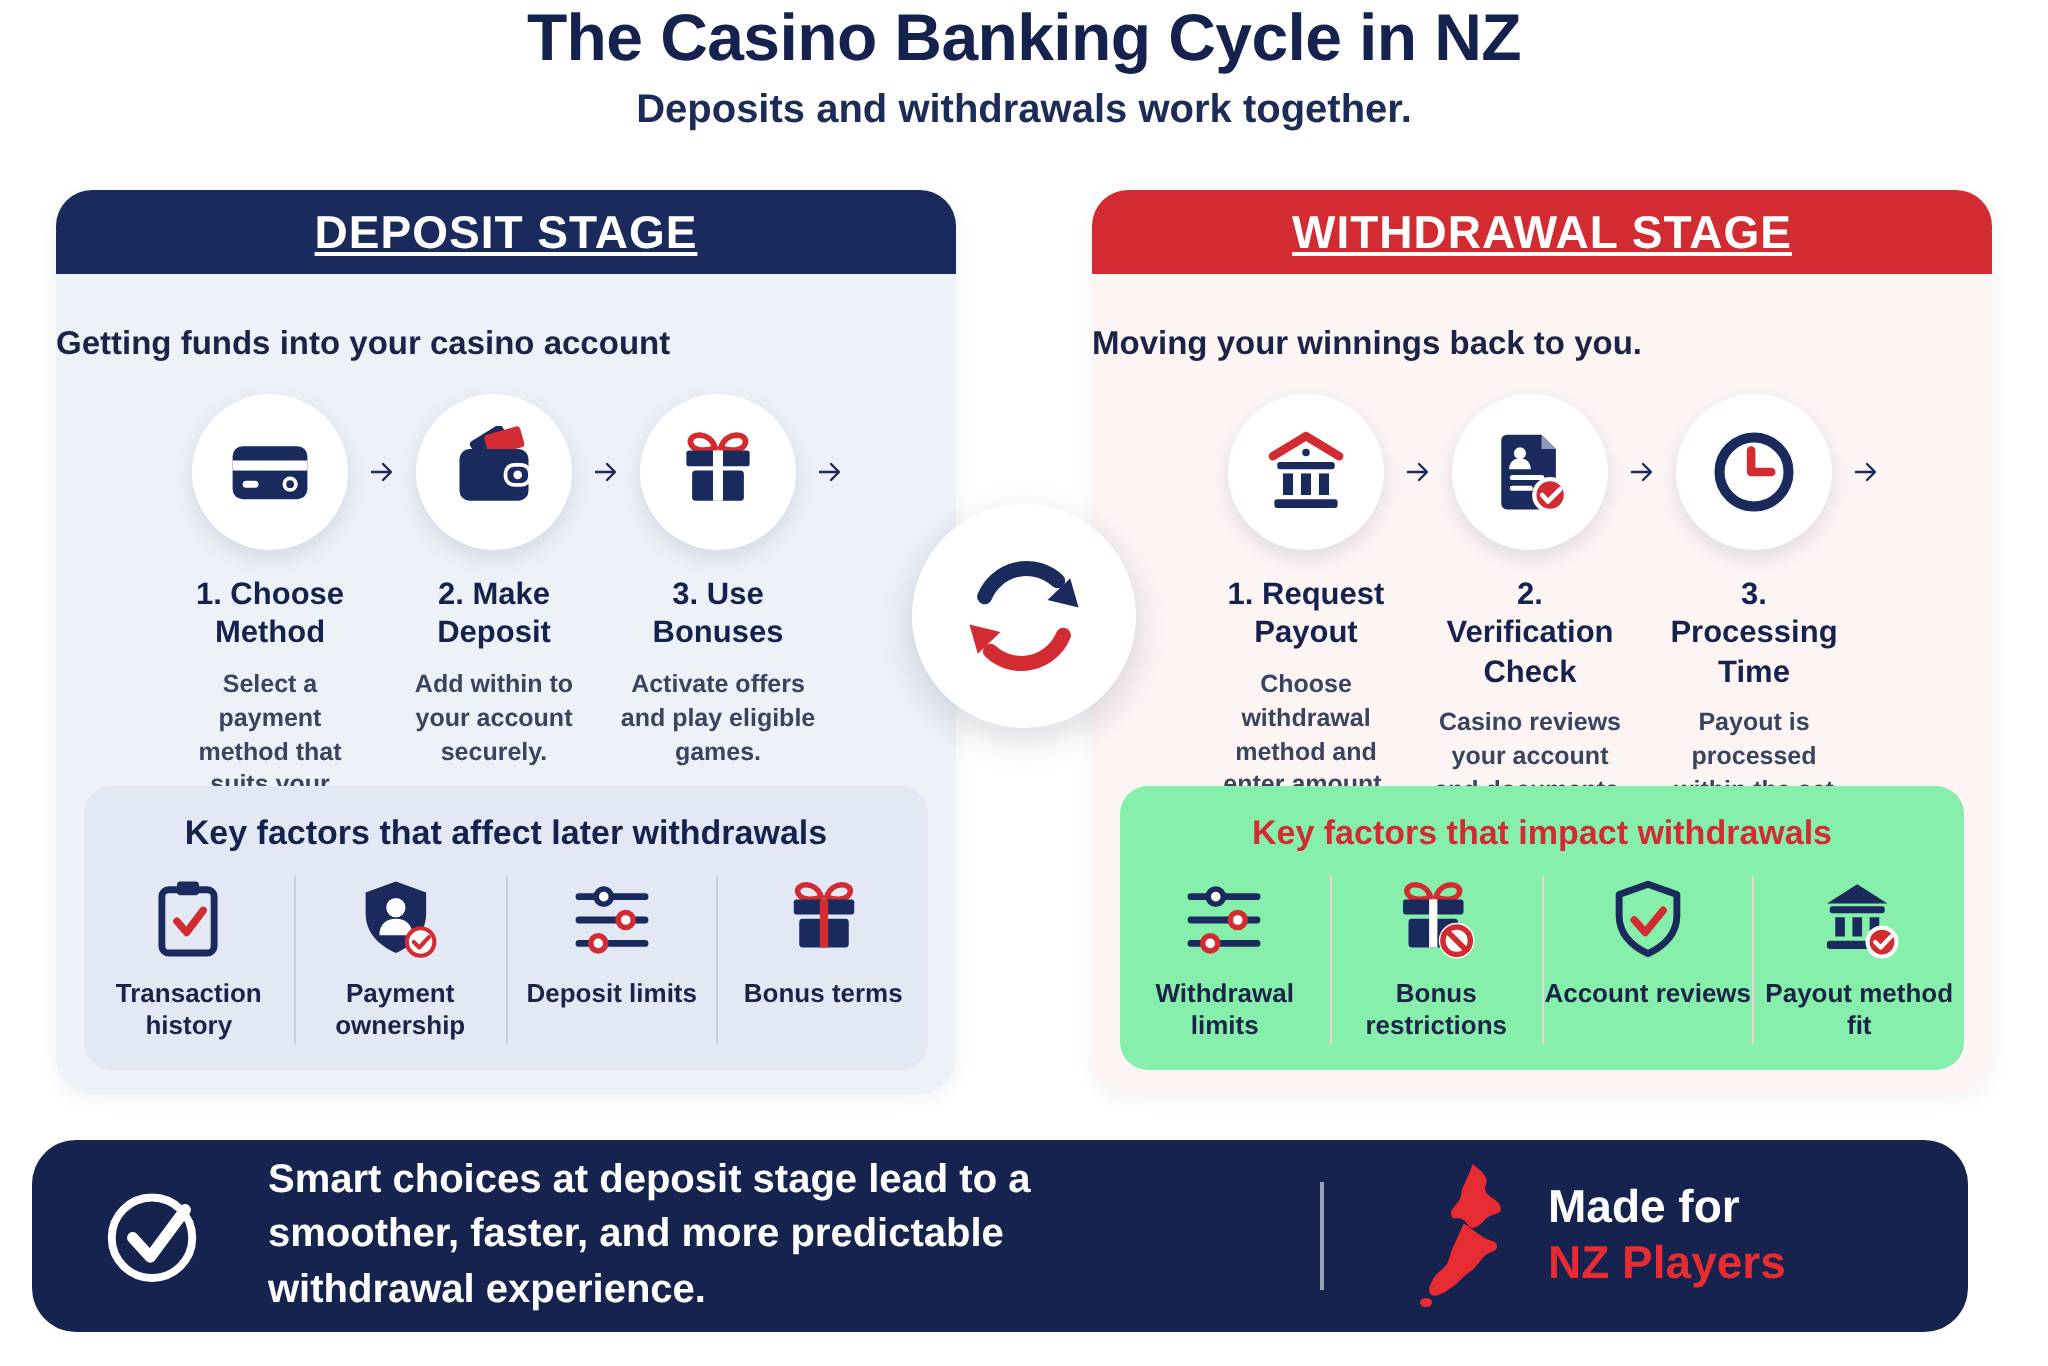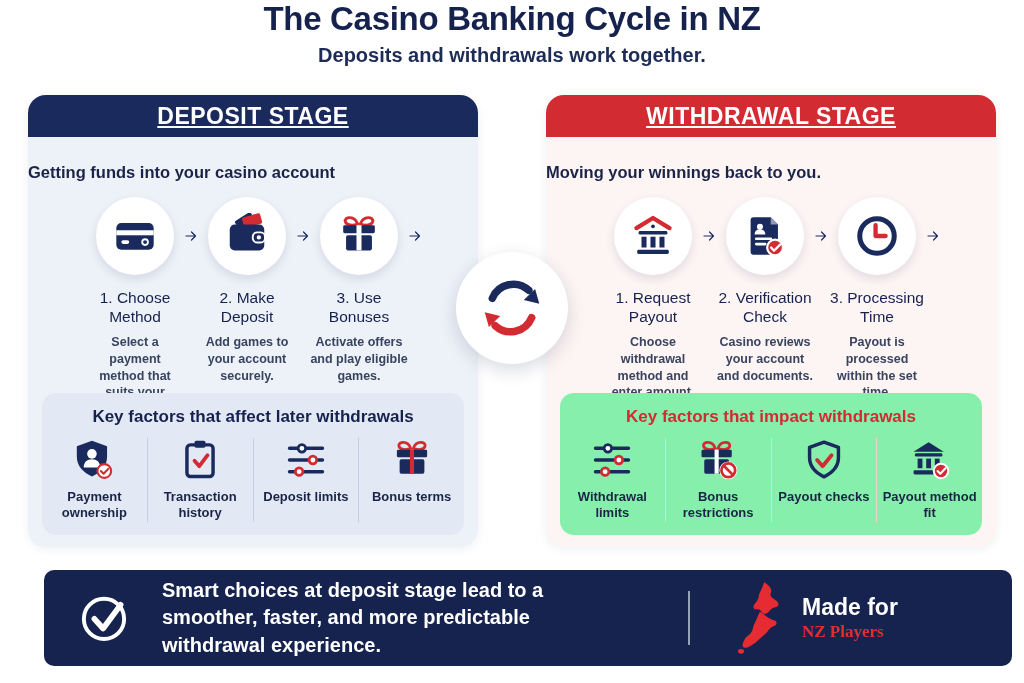--- a/index.html
+++ b/index.html
@@ -31,21 +31,21 @@
   .panel-tagline { text-align:left; margin-top:26px; font-size:16.5px; font-weight:bold; color:#1b2447; }
 
   .steps-row { display:flex; justify-content:center; margin-top:15px; padding:0 5px; }
   .step { width:100px; display:flex; flex-direction:column; align-items:center; text-align:center; }
   .step-circle {
     width:78px; height:78px; border-radius:50%; background:#ffffff;
     box-shadow:0 4px 10px rgba(30,40,90,0.12);
     display:flex; align-items:center; justify-content:center;
   }
   .step-arrow { width:12px; height:78px; display:flex; align-items:center; justify-content:center; }
-  .step-title { margin-top:13px; font-size:15.5px; font-weight:normal; color:#16224e; line-height:1.25; }
+  .step-title { margin-top:13px; font-size:15.5px; font-weight:bold; color:#16224e; line-height:1.25; }
   .step-desc { margin-top:7px; font-size:12.5px; font-weight:bold; color:#39445f; line-height:1.35; padding:0 1px; }
 
   .factors-box {
     position:absolute; left:14px; right:14px; bottom:12px; height:142px;
     border-radius:14px;
   }
   .panel-deposit .factors-box { background:#e2e9f5; }
   .panel-withdrawal .factors-box { background:#86efac; }
   .factors-title { text-align:center; padding-top:14px; font-size:17px; font-weight:bold; }
   .panel-deposit .factors-title { color:#16224e; }
@@ -57,34 +57,34 @@
   .factor-label { margin-top:7px; font-size:13px; font-weight:bold; color:#1b2447; line-height:1.25; }
 
   .cycle-badge {
     position:absolute; left:456px; top:252px; width:112px; height:112px;
     background:#ffffff; border-radius:50%;
     box-shadow:0 6px 18px rgba(20,30,70,0.16);
     display:flex; align-items:center; justify-content:center; z-index:5;
   }
 
   .footer-bar {
-    position:absolute; left:44px; top:570px; width:968px; height:96px;
-    background:#16234e; border-radius:10px;
+    position:absolute; left:16px; top:570px; width:968px; height:96px;
+    background:#16234e; border-radius:22px;
     display:flex; align-items:center;
   }
   .footer-check { margin-left:32px; flex:none; }
   .footer-message {
     margin-left:30px; width:438px; color:#ffffff;
     font-size:20px; font-weight:bold; line-height:1.38;
   }
   .footer-divider { width:2px; height:54px; background:#97a1b8; margin-left:88px; flex:none; }
   .footer-map { margin-left:42px; flex:none; display:flex; align-items:center; }
   .footer-made { margin-left:16px; }
   .footer-made-line1 { color:#ffffff; font-size:23px; font-weight:bold; line-height:1.2; }
-  .footer-made-line2 { color:#e62b33; font-size:17px; font-weight:bold; line-height:1.2;font-family:Liberation Serif, serif; }
+  .footer-made-line2 { color:#e62b33; font-size:23px; font-weight:bold; line-height:1.2; }
 
   svg { display:block; }
 </style>
 </head>
 <body>
 
 <div class="page-header">
   <div class="page-title">The Casino Banking Cycle in NZ</div>
   <div class="page-subtitle">Deposits and withdrawals work together.</div>
 </div>
@@ -119,21 +119,21 @@
         <svg width="46" height="46" viewBox="0 0 64 64">
           <rect x="16" y="4" width="26" height="15" rx="2.5" fill="#1A2A5C" transform="rotate(-32 29 11)"></rect>
           <rect x="26" y="3" width="26" height="15" rx="2.5" fill="#D32B32" transform="rotate(-16 39 10)"></rect>
           <rect x="8" y="16" width="48" height="36" rx="7" fill="#1A2A5C"></rect>
           <rect x="40" y="27" width="17" height="14" rx="6" fill="#1A2A5C" stroke="#ffffff" stroke-width="2.6"></rect>
           <circle cx="48.5" cy="34" r="3" fill="#ffffff"></circle>
         </svg>
           </span>
       </div>
       <div class="step-title">2. Make Deposit</div>
-      <div class="step-desc">Add games to your account securely.</div>
+      <div class="step-desc">Add within to your account securely.</div>
     </div>
     <div class="step-arrow">
       <svg width="16" height="16" viewBox="0 0 24 24">
           <path d="M2 12 h18 M13 4 l8 8 -8 8" fill="none" stroke="#1A2A5C" stroke-width="2.4" stroke-linecap="round" stroke-linejoin="round"></path>
         </svg>
     </div>
     <div class="step">
       <div class="step-circle">
           <span>
         <svg width="46" height="46" viewBox="0 0 64 64">
@@ -154,38 +154,38 @@
         </svg>
     </div>
   </div>
 
   <div class="factors-box">
     <div class="factors-title">Key factors that affect later withdrawals</div>
     <div class="factors-row">
       <div class="factor">
         <span>
         <svg width="44" height="44" viewBox="0 0 64 64">
+          <rect x="13" y="10" width="38" height="46" rx="5" fill="none" stroke="#1A2A5C" stroke-width="5"></rect>
+          <rect x="24" y="4" width="16" height="10" rx="2.5" fill="#1A2A5C"></rect>
+          <path d="M24 33 l7 8 12 -16" fill="none" stroke="#D32B32" stroke-width="5.5" stroke-linecap="round" stroke-linejoin="round"></path>
+        </svg>
+          </span>
+        <div class="factor-label">Transaction history</div>
+      </div>
+      <div class="factor">
+        <span>
+        <svg width="44" height="44" viewBox="0 0 64 64">
           <path d="M29 4 l22 8 v15 c0 14 -9 23 -22 29 c-13 -6 -22 -15 -22 -29 v-15 z" fill="#1A2A5C"></path>
           <circle cx="29" cy="23" r="7" fill="#ffffff"></circle>
           <path d="M17 43 c0 -8 5 -12 12 -12 s12 4 12 12 z" fill="#ffffff"></path>
           <circle cx="47" cy="48" r="10" fill="#ffffff" stroke="#D32B32" stroke-width="3"></circle>
           <path d="M42 48 l4 4 7 -7.5" fill="none" stroke="#D32B32" stroke-width="3" stroke-linecap="round" stroke-linejoin="round"></path>
         </svg>
           </span>
         <div class="factor-label">Payment ownership</div>
-      </div>
-      <div class="factor">
-        <span>
-        <svg width="44" height="44" viewBox="0 0 64 64">
-          <rect x="13" y="10" width="38" height="46" rx="5" fill="none" stroke="#1A2A5C" stroke-width="5"></rect>
-          <rect x="24" y="4" width="16" height="10" rx="2.5" fill="#1A2A5C"></rect>
-          <path d="M24 33 l7 8 12 -16" fill="none" stroke="#D32B32" stroke-width="5.5" stroke-linecap="round" stroke-linejoin="round"></path>
-        </svg>
-          </span>
-        <div class="factor-label">Transaction history</div>
       </div>
       <div class="factor">
         <span>
         <svg width="44" height="44" viewBox="0 0 64 64">
           <path d="M8 15 h48 M8 32 h48 M8 49 h48" stroke="#1A2A5C" stroke-width="5" stroke-linecap="round"></path>
           <circle cx="26" cy="15" r="5.5" fill="#ffffff" stroke="#1A2A5C" stroke-width="4"></circle>
           <circle cx="42" cy="32" r="5.5" fill="#ffffff" stroke="#D32B32" stroke-width="4"></circle>
           <circle cx="22" cy="49" r="5.5" fill="#ffffff" stroke="#D32B32" stroke-width="4"></circle>
         </svg>
           </span>
@@ -305,21 +305,21 @@
           </span>
         <div class="factor-label">Bonus restrictions</div>
       </div>
       <div class="factor">
         <span>
         <svg width="44" height="44" viewBox="0 0 64 64">
           <path d="M32 6 l21 7.5 v15 c0 13 -8.5 22 -21 28 c-12.5 -6 -21 -15 -21 -28 v-15 z" fill="none" stroke="#1A2A5C" stroke-width="5" stroke-linejoin="round"></path>
           <path d="M22 32 l8 9 13 -16" fill="none" stroke="#D32B32" stroke-width="5.5" stroke-linecap="round" stroke-linejoin="round"></path>
         </svg>
           </span>
-        <div class="factor-label">Payout checks</div>
+        <div class="factor-label">Account reviews</div>
       </div>
       <div class="factor">
         <span>
         <svg width="44" height="44" viewBox="0 0 64 64">
           <path d="M8 20 L30 6 L52 20 z" fill="#1A2A5C"></path>
           <rect x="10" y="22" width="40" height="5" rx="2" fill="#1A2A5C"></rect>
           <rect x="14" y="30" width="7" height="14" fill="#1A2A5C"></rect>
           <rect x="26.5" y="30" width="7" height="14" fill="#1A2A5C"></rect>
           <rect x="39" y="30" width="7" height="14" fill="#1A2A5C"></rect>
           <rect x="8" y="47" width="44" height="6" rx="2" fill="#1A2A5C"></rect>

